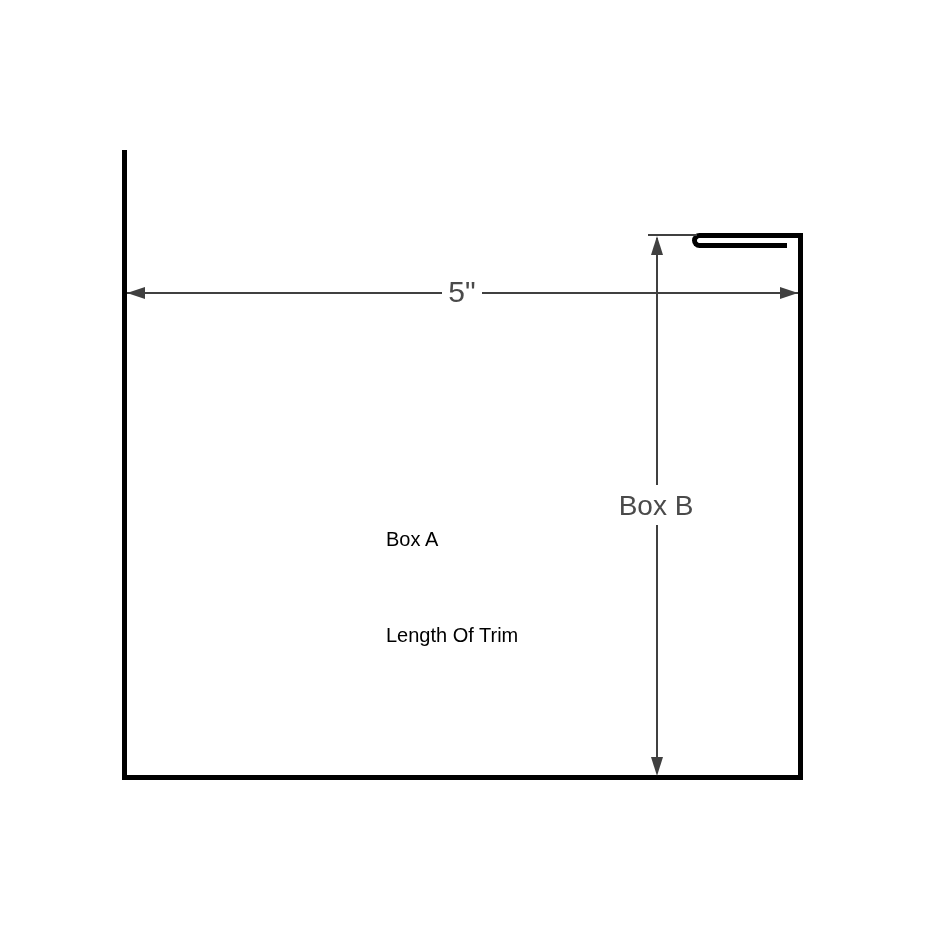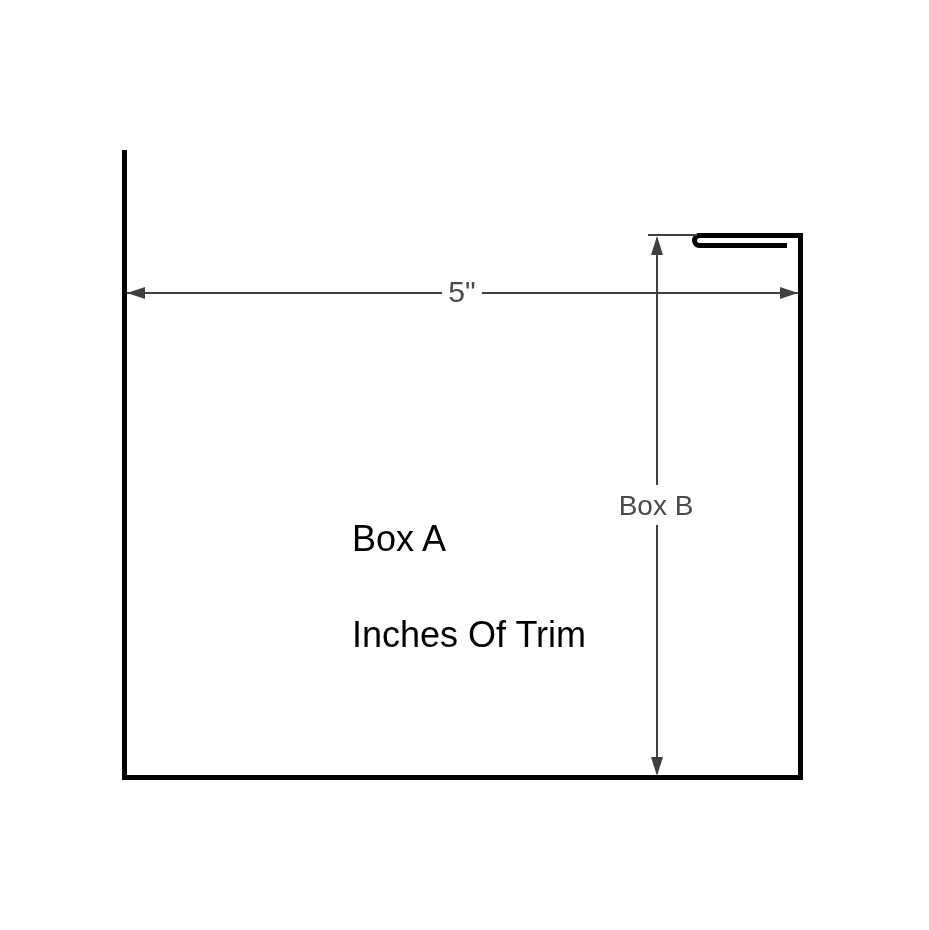--- a/index.html
+++ b/index.html
@@ -32,21 +32,21 @@
   
   .arr{position:absolute;width:0;height:0;}
   .arr-left{left:127px;top:287px;border-top:6px solid transparent;border-bottom:6px solid transparent;border-right:18px solid var(--dimension);}
   .arr-right{left:780px;top:287px;border-top:6px solid transparent;border-bottom:6px solid transparent;border-left:18px solid var(--dimension);}
   .arr-up{left:651px;top:236px;border-left:6px solid transparent;border-right:6px solid transparent;border-bottom:19px solid var(--dimension);}
   .arr-down{left:651px;top:757px;border-left:6px solid transparent;border-right:6px solid transparent;border-top:19px solid var(--dimension);}
   
   .lbl{position:absolute;white-space:pre;}
   .lbl-five{left:432px;top:277px;width:60px;text-align:center;font-size:30px;line-height:30px;color:var(--dimension_text);}
   .lbl-boxb{left:606px;top:492px;width:100px;text-align:center;font-size:28px;line-height:28px;color:var(--dimension_text);}
-  .lbl-boxa{left:352px;top:459px;font-size:36px;line-height:32px;color:var(--text);}
+  .lbl-boxa{left:386px;top:459px;font-size:20px;line-height:32px;color:var(--text);}
   .lbl-boxa span{display:block;}
 </style>
 </head>
 <body>
 
 <div class="canvas">
 
   <div class="seg" style="left:122px;top:150px;width:5px;height:630px;"></div>
   <div class="seg" style="left:122px;top:775px;width:681px;height:5px;"></div>
   <div class="seg" style="left:798px;top:233px;width:5px;height:547px;"></div>
@@ -61,16 +61,16 @@
 
   <div class="dimseg" style="left:648px;top:234px;width:49px;height:2px;"></div>
   <div class="dimseg" style="left:656px;top:238px;width:2px;height:247px;"></div>
   <div class="dimseg" style="left:656px;top:525px;width:2px;height:248px;"></div>
   <div class="arr arr-up"></div>
   <div class="arr arr-down"></div>
   <div class="lbl lbl-boxb">Box B</div>
 
   <div class="lbl lbl-boxa">
     <span>Box A</span>
-    <span>Inches Of Trim</span>
+    <span>Length Of Trim</span>
   </div>
 
 </div>
 
 </body></html>

